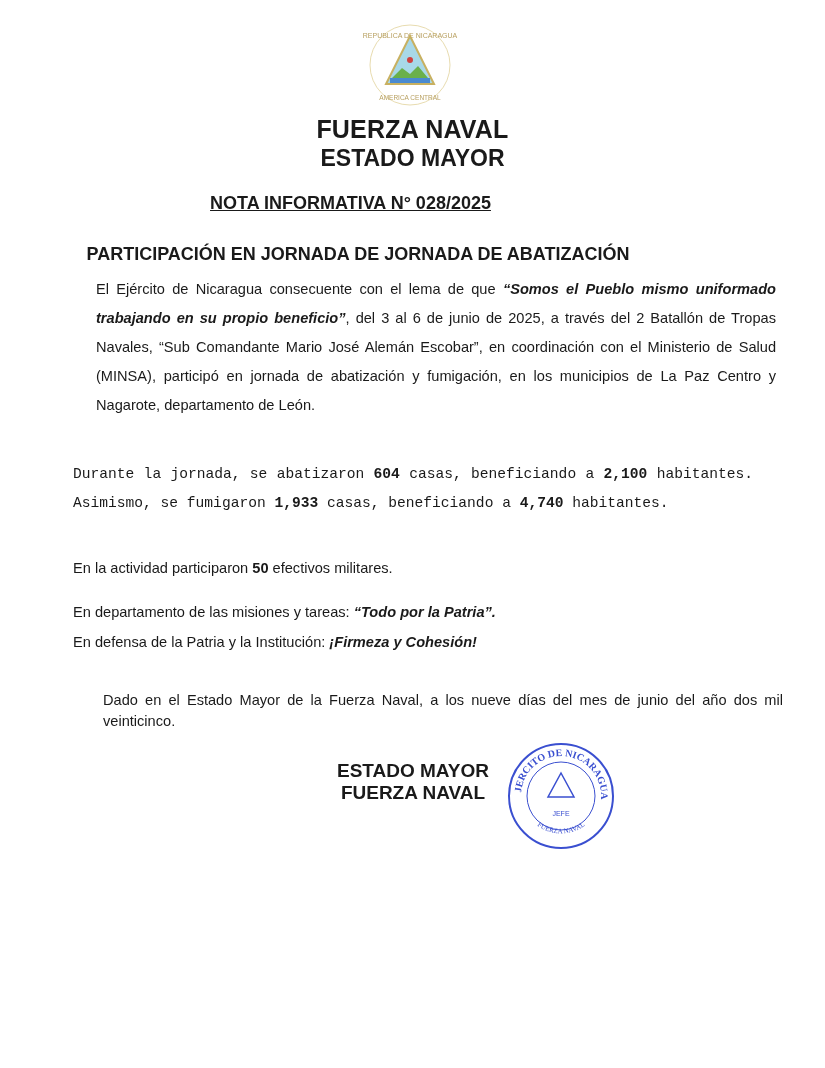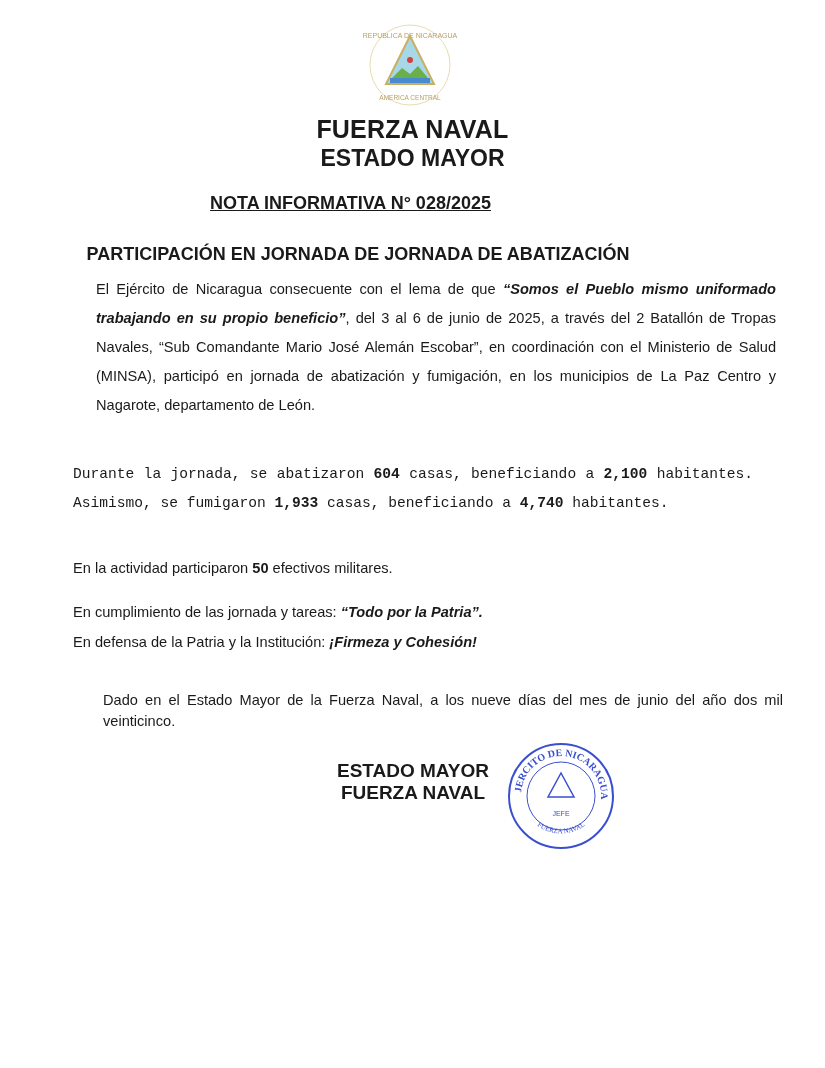--- a/index.html
+++ b/index.html
@@ -48,21 +48,21 @@
 <div class="title">
   <div>PARTICIPACIÓN EN JORNADA DE JORNADA DE ABATIZACIÓN</div>
 </div>
 
 <div class="p p1"><span>El Ejército de Nicaragua consecuente con el lema de que </span><b><i>“Somos el Pueblo mismo uniformado trabajando en su propio beneficio”</i></b><span>, del 3 al 6 de junio de 2025, a través del 2 Batallón de Tropas Navales, “Sub Comandante Mario José Alemán Escobar”, en coordinación con el Ministerio de Salud (MINSA), participó en jornada de abatización y fumigación, en los municipios de La Paz Centro y Nagarote, departamento de León.</span></div>
 
 <div class="p p2"><span>Durante la jornada, se abatizaron </span><b>604</b><span> casas, beneficiando a </span><b>2,100</b><span> habitantes. Asimismo, se fumigaron </span><b>1,933</b><span> casas, beneficiando a </span><b>4,740</b><span> habitantes.</span></div>
 
 <div class="p p3"><span>En la actividad participaron </span><b>50</b><span> efectivos militares.</span></div>
 
-<div class="p p4"><span>En cumplimiento de las jornada y tareas: </span><b><i>“Todo por la Patria”.</i></b></div>
+<div class="p p4"><span>En departamento de las misiones y tareas: </span><b><i>“Todo por la Patria”.</i></b></div>
 
 <div class="p p5"><span>En defensa de la Patria y la Institución: </span><b><i>¡Firmeza y Cohesión!</i></b></div>
 
 <div class="p p6">Dado en el Estado Mayor de la Fuerza Naval, a los nueve días del mes de junio del año dos mil veinticinco.</div>
 
 <div class="sig">
   <div>ESTADO MAYOR</div>
   <div>FUERZA NAVAL</div>
 </div>
 

